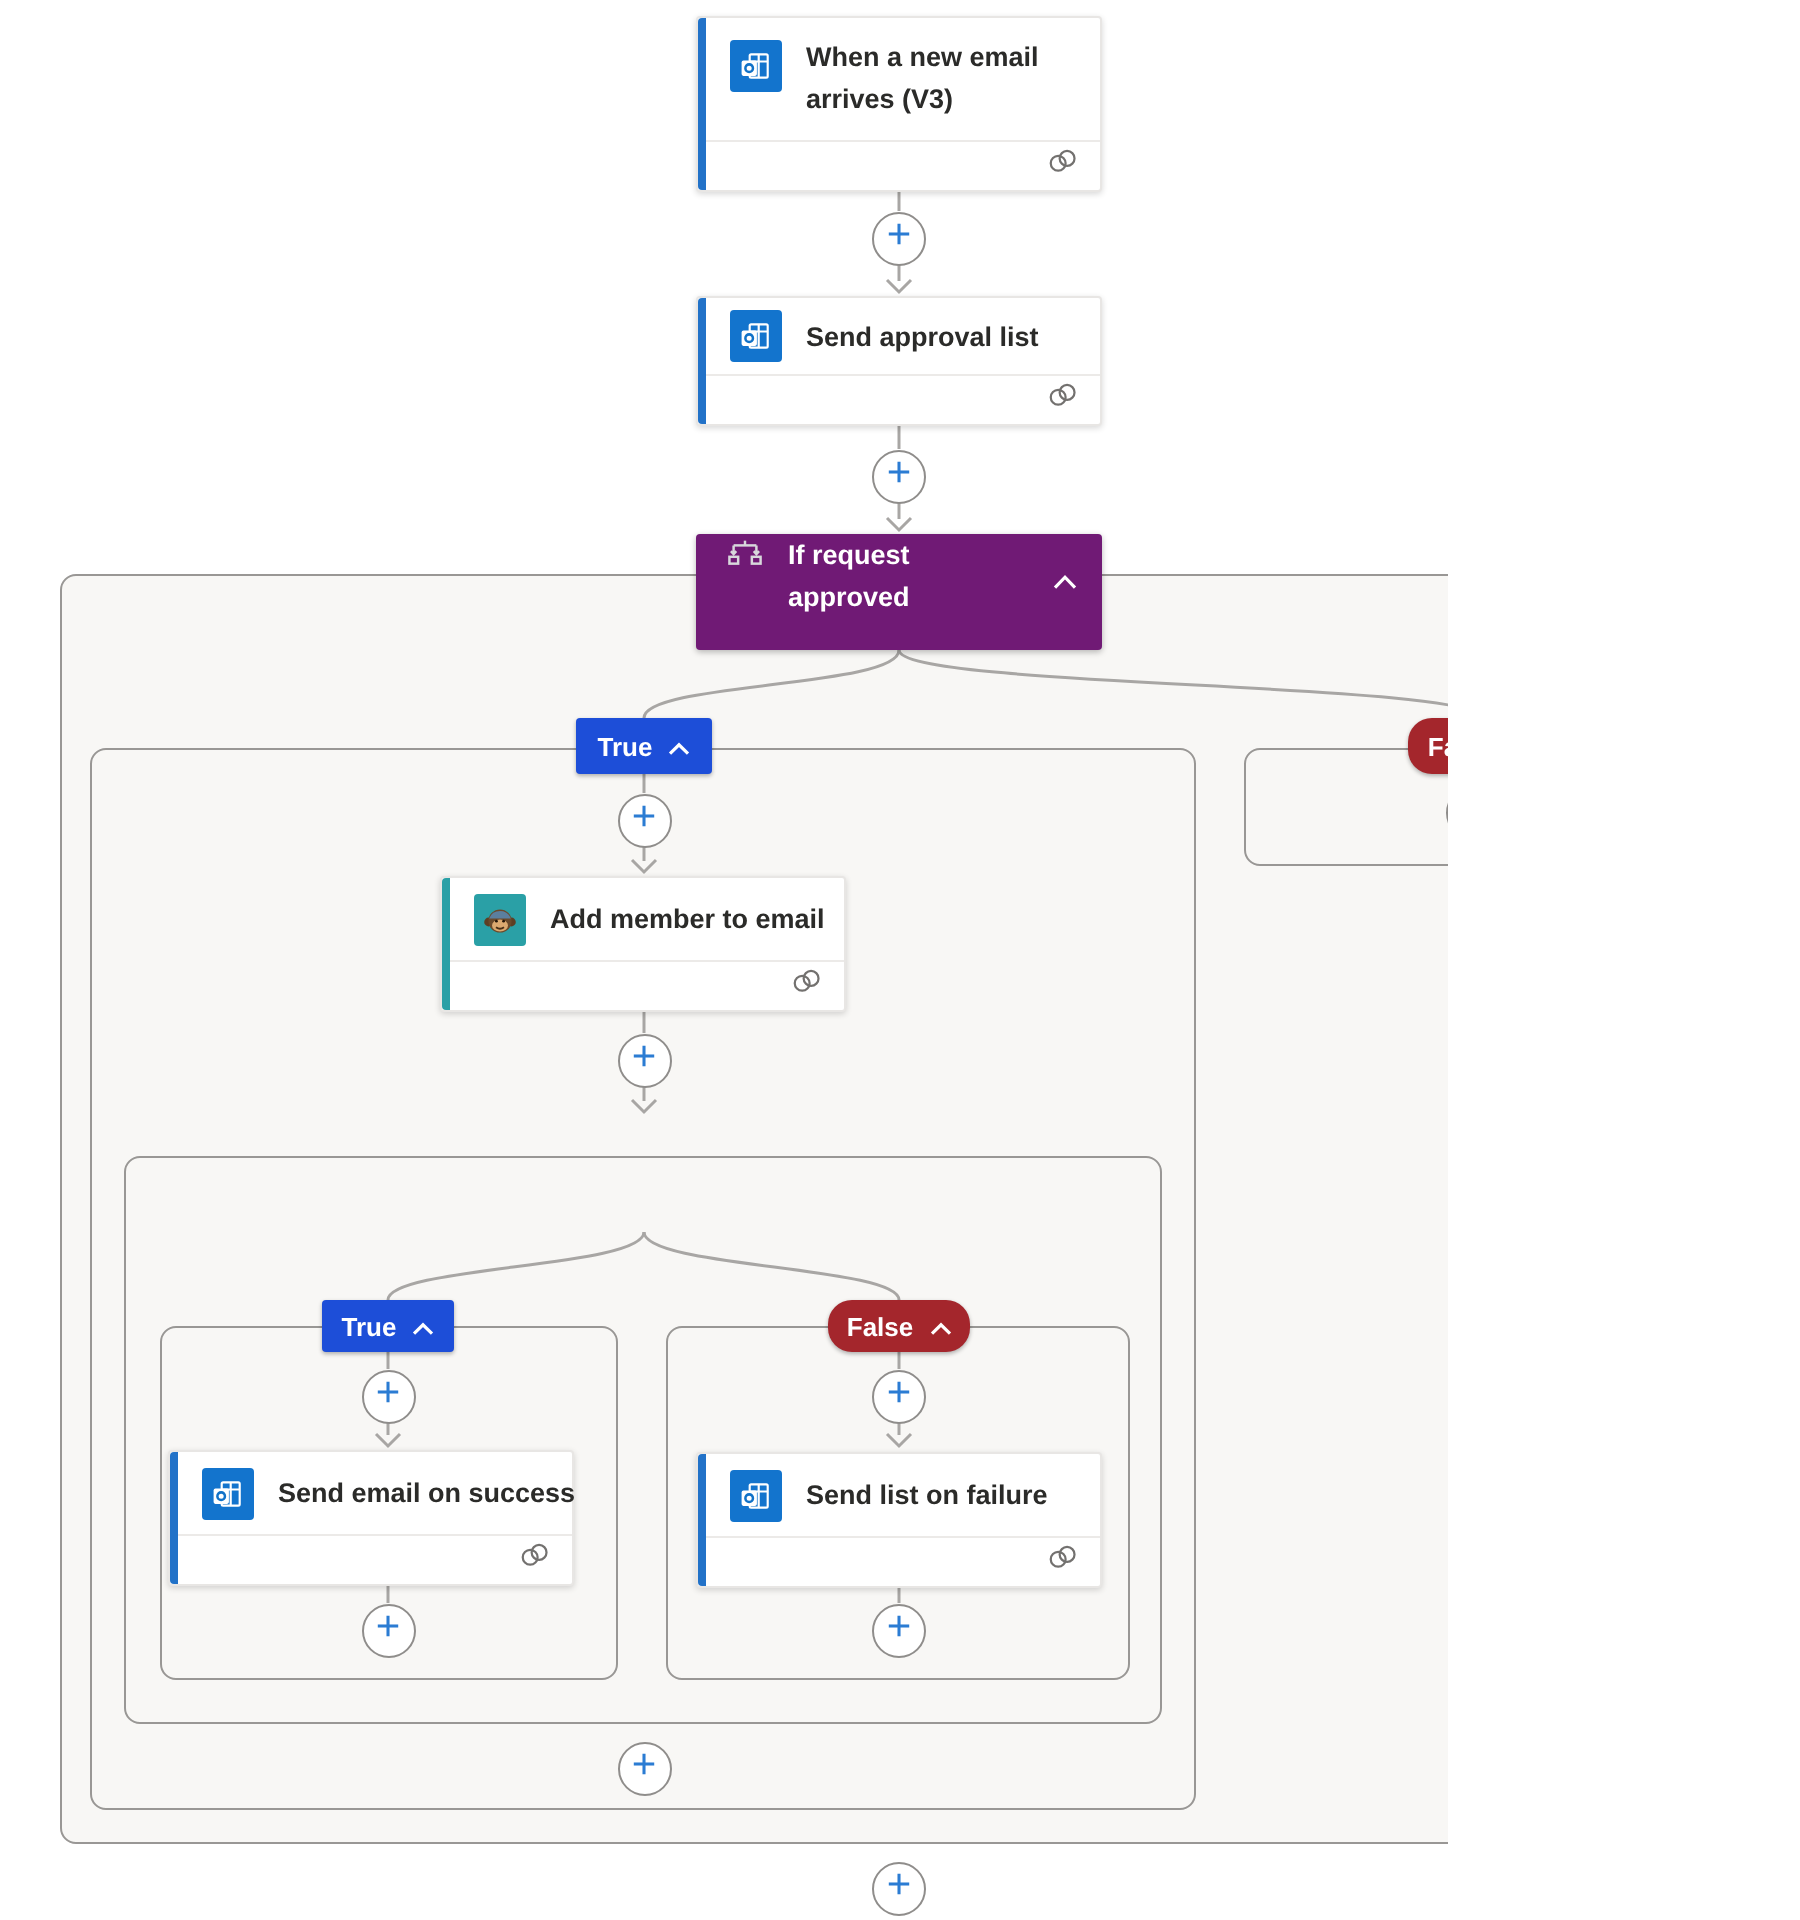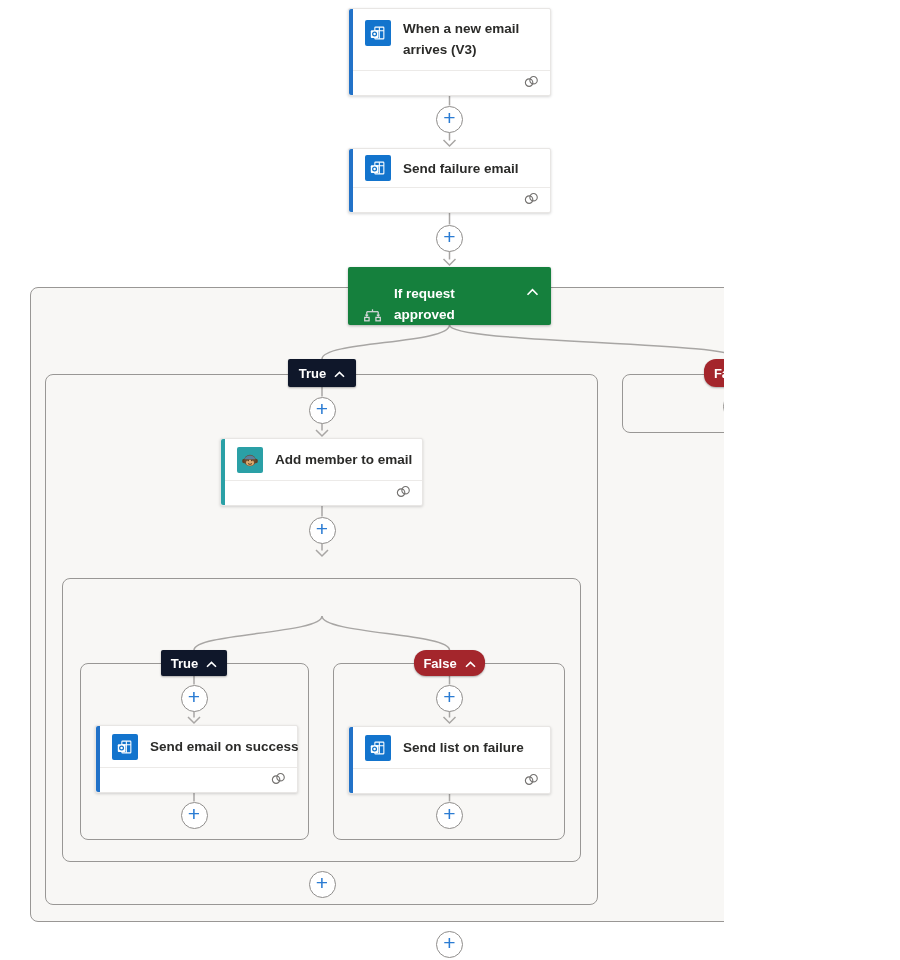--- a/index.html
+++ b/index.html
@@ -22,31 +22,31 @@
   .card-body.top .tile{margin-top:2px;}
   .card-title{font-size:13.5px;font-weight:700;color:#2b2b29;line-height:21px;}
   .nowrap{white-space:nowrap;}
   .card-footer{border-top:1px solid #eceae8;height:24px;display:flex;align-items:center;
                justify-content:flex-end;padding-right:10px;}
   .tile{width:26px;height:26px;border-radius:2px;flex:0 0 26px;display:flex;
         align-items:center;justify-content:center;}
   .tile.blue{background:#1374cd;}
   .tile.teal{background:#2aa0a6;}
   
-  .cond{position:absolute;background:#15803d;border-radius:2px;z-index:6;box-sizing:border-box;
+  .cond{position:absolute;background:#701a75;border-radius:2px;z-index:6;box-sizing:border-box;
         box-shadow:0 1px 3px rgba(0,0,0,.28);display:flex;gap:12px;padding:0 12px 0 15px;
-        color:#fff;align-items:flex-end;}
+        color:#fff;align-items:flex-start;}
   .cond-icon{width:19px;flex:0 0 19px;display:flex;align-items:center;}
   .cond-title{flex:1;font-size:13.5px;font-weight:700;line-height:21px;color:#fff;}
   .cond-chevron{align-self:flex-start;margin-top:15px;cursor:pointer;}
   
   .badge{position:absolute;z-index:7;display:flex;align-items:center;justify-content:center;
          gap:8px;border-radius:2px;color:#fff;font-size:13px;font-weight:700;
          box-shadow:0 1px 2px rgba(0,0,0,.3);cursor:pointer;box-sizing:border-box;}
-  .badge.green{background:#0f172a;}
+  .badge.green{background:#1d4ed8;}
   .badge.red{background:#a4262c;border-radius:12px;}
   
   .plus{position:absolute;z-index:7;width:27px;height:27px;border-radius:50%;background:#fff;
         border:1px solid #8f8d8b;box-sizing:border-box;display:flex;align-items:center;
         justify-content:center;color:#2b7cd3;font-size:21px;font-weight:400;cursor:pointer;}
   .plus::before{content:"+";margin-top:-2px;}
 </style>
 </head>
 <body>
 
@@ -121,21 +121,21 @@
       <span class="tile blue">
         <svg viewBox="0 0 20 20" width="18" height="18">
           <g stroke="#fff" stroke-width="1.2" fill="none">
             <rect x="6.5" y="3.5" width="10" height="13" rx="0.8"></rect>
             <path d="M6.5,7.5 H16.5 M11.5,3.5 V16.5"></path>
           </g>
           <rect x="2" y="7" width="8.5" height="8.5" rx="1" fill="#fff"></rect>
           <circle cx="6.2" cy="11.2" r="2.1" fill="none" stroke="#1172c8" stroke-width="1.4"></circle>
         </svg>
       </span>
-      <span class="card-title nowrap">Send failure email</span>
+      <span class="card-title nowrap">Send approval list</span>
     </div>
     <div class="card-footer">
       <span>
         <svg viewBox="0 0 18 14" width="17" height="13">
           <g stroke="#73716f" stroke-width="1.2" fill="none">
             <circle cx="6.4" cy="8.2" r="4"></circle>
               <circle cx="11.2" cy="5.6" r="4"></circle>
           </g>
         </svg>
       </span>
@@ -220,21 +220,21 @@
   </div>
   <div class="badge red" style="left:414px;top:650px;width:71px;height:26px;">
     <span>False</span>
     <span>
       <svg viewBox="0 0 11 7" width="11" height="7">
         <polyline points="1,5.8 5.5,1.4 10,5.8" stroke="#fff" stroke-width="1.6" fill="none"></polyline>
       </svg>
     </span>
   </div>
 
-  <div class="card" style="left:95px;top:725px;width:203px;height:68px;">
+  <div class="card" style="left:84px;top:725px;width:203px;height:68px;">
     <span class="accent blue"></span>
     <div class="card-body">
       <span class="tile blue">
         <svg viewBox="0 0 20 20" width="18" height="18">
           <g stroke="#fff" stroke-width="1.2" fill="none">
             <rect x="6.5" y="3.5" width="10" height="13" rx="0.8"></rect>
             <path d="M6.5,7.5 H16.5 M11.5,3.5 V16.5"></path>
           </g>
           <rect x="2" y="7" width="8.5" height="8.5" rx="1" fill="#fff"></rect>
           <circle cx="6.2" cy="11.2" r="2.1" fill="none" stroke="#1172c8" stroke-width="1.4"></circle>

